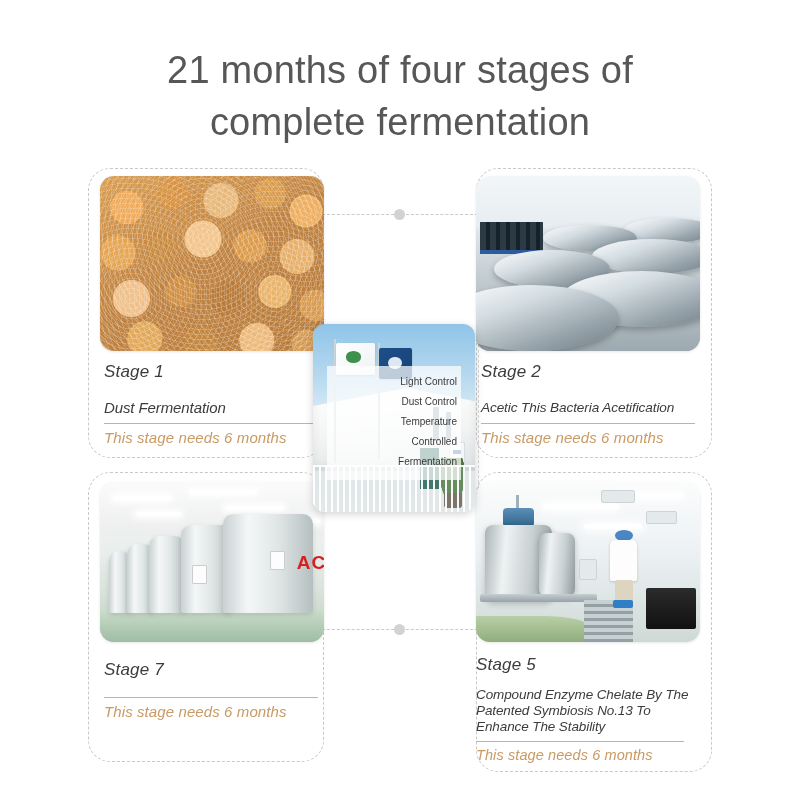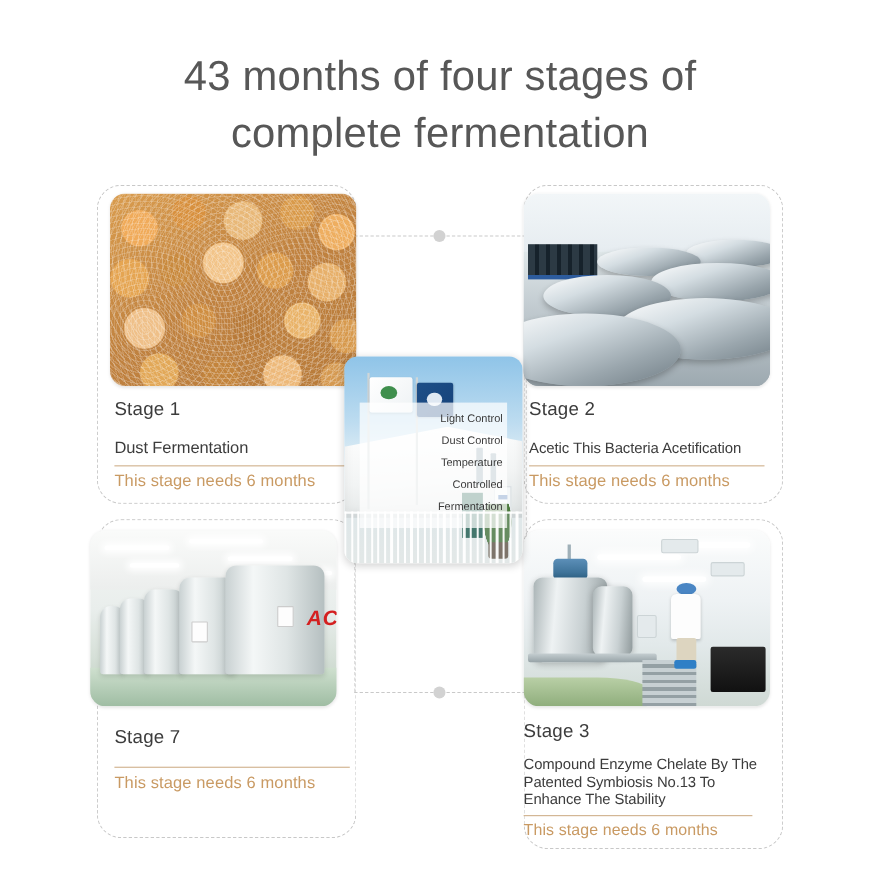--- a/index.html
+++ b/index.html
@@ -74,21 +74,21 @@
   .card-4 { left: 476px; top: 472px; width: 236px; height: 300px; }
 
   .photo {
     position: absolute;
     border-radius: 14px;
     overflow: hidden;
     box-shadow: 0 1px 3px rgba(0,0,0,0.10);
   }
   .photo-1 { left: 100px; top: 176px; width: 224px; height: 175px; }
   .photo-2 { left: 476px; top: 176px; width: 224px; height: 175px; }
-  .photo-3 { left: 82px; top: 482px; width: 224px; height: 160px; font-style: italic; }
+  .photo-3 { left: 100px; top: 482px; width: 224px; height: 160px; }
   .photo-4 { left: 476px; top: 482px; width: 224px; height: 160px; }
 
   .photo .ph-inner { position: absolute; inset: 0; }
 
   
   .citrus {
     background:
       radial-gradient(circle at 12% 18%, #f0ab5a 0 16px, transparent 17px),
       radial-gradient(circle at 32% 10%, #d8913f 0 15px, transparent 16px),
       radial-gradient(circle at 54% 14%, #e8b878 0 17px, transparent 18px),
@@ -295,21 +295,21 @@
     padding: 6px 4px 8px;
     box-sizing: border-box;
     text-align: right;
     color: #3a3a3a;
     font-size: 10px;
     line-height: 20px;
     white-space: pre-line;
   }
 
   
-  .stage-text { position: absolute; width: 240px; }
+  .stage-text { position: absolute; width: 240px; font-style: italic; }
   .st-1 { left: 104px; top: 362px; }
   .st-2 { left: 481px; top: 362px; }
   .st-3 { left: 104px; top: 660px; }
   .st-4 { left: 476px; top: 655px; }
 
   .stage-label {
     font-size: 17px;
     color: #3c3c3c;
     margin-bottom: 17px;
     letter-spacing: .2px;
@@ -331,21 +331,21 @@
   .stage-duration {
     font-size: 15px;
     color: #c99a63;
     letter-spacing: .1px;
   }
   .st-4 .stage-duration { font-size: 14.5px; }
 </style>
 </head>
 <body>
 
-<div class="page-title">43 months of four stages of
+<div class="page-title">21 months of four stages of
 complete fermentation</div>
 
 <div class="grid">
 
   <div class="connector conn-top"></div>
   <div class="conn-dot dot-top"></div>
   <div class="connector conn-bot"></div>
   <div class="conn-dot dot-bot"></div>
   <div class="conn-v-left"></div>
   <div class="conn-v-right"></div>
@@ -424,21 +424,21 @@
       <div class="platform" style="left:2%; top:70%; width:52%; height:5%;"></div>
       <div class="stair" style="left:48%; top:74%; width:22%; height:26%;"></div>
       <div class="worker-head" style="left:62%; top:30%; width:8%; height:7%;"></div>
       <div class="worker-coat" style="left:60%; top:36%; width:12%; height:26%;"></div>
       <div class="worker-leg" style="left:62%; top:61%; width:8%;  height:14%;"></div>
       <div class="worker-boot" style="left:61%; top:74%; width:9%;  height:5%;"></div>
       <div class="vent" style="left:46%; top:48%; width:7%; height:12%;"></div>
     </div>
   </div>
   <div class="stage-text st-4">
-    <div class="stage-label">Stage 3</div>
+    <div class="stage-label">Stage 5</div>
     <div class="stage-desc">Compound Enzyme Chelate By The Patented Symbiosis No.13 To Enhance The Stability</div>
     <div class="stage-rule"></div>
     <div class="stage-duration">This stage needs 6 months</div>
   </div>
 
   <div class="center-panel">
     <div class="cp-building"></div>
     <div class="cp-win" style="left:74%; top:44%; width:4%; height:18%;"></div>
     <div class="cp-win" style="left:82%; top:47%; width:3%; height:14%;"></div>
 

